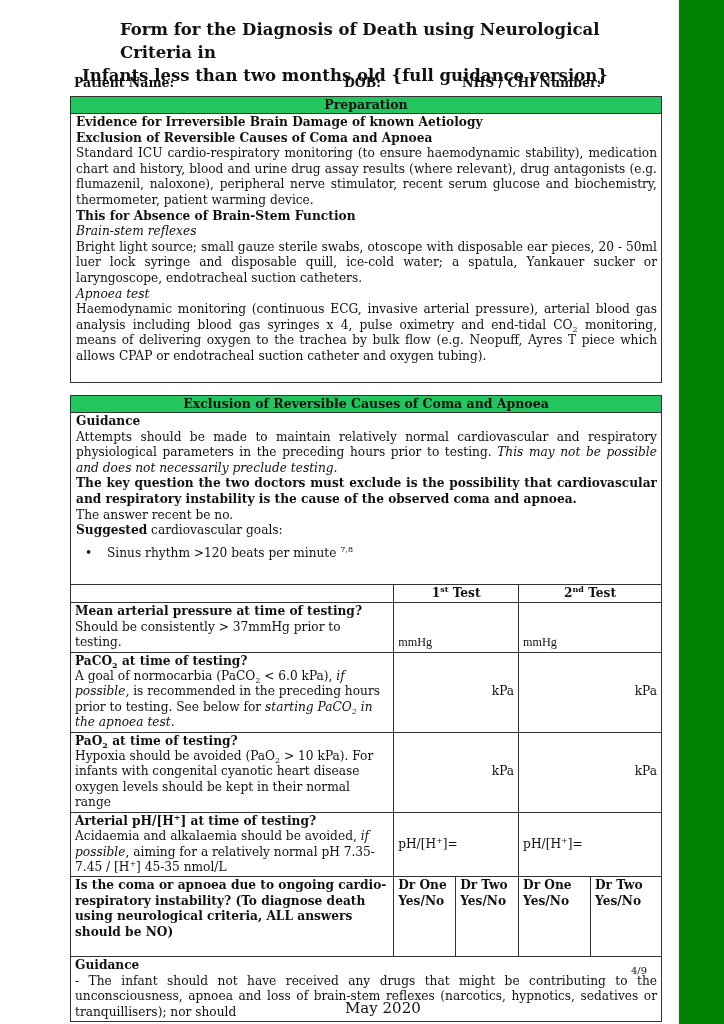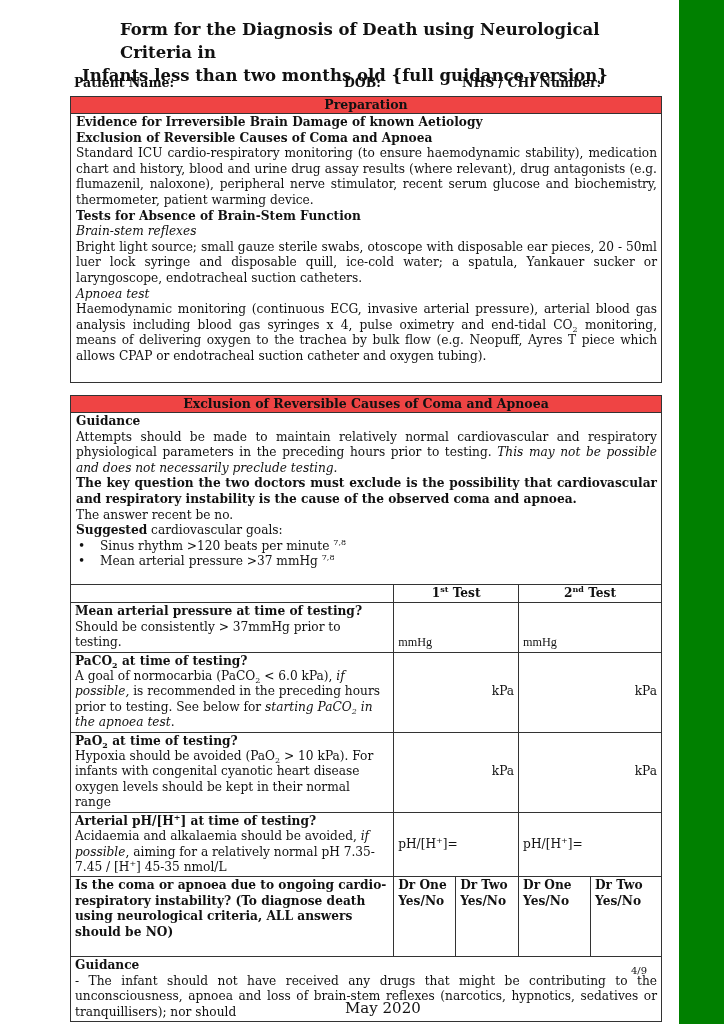--- a/index.html
+++ b/index.html
@@ -13,29 +13,29 @@
     font-family: "DejaVu Serif", serif; font-weight: bold; font-size: 16.5px; line-height: 23px;
   }
   .title .l1 { display: block; padding-left: 38px; }
   .patient-row {
     position: absolute; top: 75px; left: 74px; width: 590px;
     font-weight: bold; font-size: 12.5px;
   }
   .patient-row span { position: absolute; top: 0; white-space: nowrap; }
   .frame { position: absolute; left: 70px; width: 592px; border: 1px solid #333; box-sizing: border-box; }
   .sec-head {
-    background: #ef4444; color: #111; text-align: center; font-weight: bold;
+    background: #22c55e; color: #111; text-align: center; font-weight: bold;
     font-size: 12.5px; height: 16px; line-height: 16px; border-bottom: 1px solid #333;
   }
   .sec-body { padding: 1px 4px 0 5px; font-size: 12.2px; line-height: 15.6px; }
   .sec-body p { margin: 0; text-align: justify; }
   .b { font-weight: bold; }
   .i { font-style: italic; }
   sub, sup { font-size: 8px; line-height: 0; }
-  ul.goals { margin: 0; padding-left: 0; list-style: none; }
+  ul.goals { margin: 7px; padding-left: 0; list-style: none; }
   ul.goals li { position: relative; padding-left: 24px; }
   ul.goals li::before { content: "\2022"; position: absolute; left: 2px; }
   table.tests {
     position: absolute; left: 70px; top: 584px; width: 592px; border-collapse: collapse;
     font-size: 12.2px; line-height: 15.4px;
   }
   table.tests td { border: 1px solid #333; vertical-align: top; padding: 1px 4px; }
   table.tests td.hdr { text-align: center; font-weight: bold; vertical-align: middle; }
   .unit-bottom { vertical-align: bottom !important; font-family: Liberation Serif, serif; }
   .unit-right { text-align: right; vertical-align: middle !important; }
@@ -58,39 +58,38 @@
   <span style="left:270px">DOB:</span>
   <span style="left:388px">NHS / CHI Number:</span>
 </div>
 
 <div class="frame" style="top:96px;height:287px;">
   <div class="sec-head">Preparation</div>
   <div class="sec-body">
     <p class="b">Evidence for Irreversible Brain Damage of known Aetiology</p>
     <p class="b">Exclusion of Reversible Causes of Coma and Apnoea</p>
     <p>Standard ICU cardio-respiratory monitoring (to ensure haemodynamic stability), medication chart and history, blood and urine drug assay results (where relevant), drug antagonists (e.g. flumazenil, naloxone), peripheral nerve stimulator, recent serum glucose and biochemistry, thermometer, patient warming device.</p>
-    <p class="b">Tests for Absence of Brain-Stem Function</p>
+    <p class="b">This for Absence of Brain-Stem Function</p>
     <p class="i">Brain-stem reflexes</p>
     <p>Bright light source; small gauze sterile swabs, otoscope with disposable ear pieces, 20 - 50ml luer lock syringe and disposable quill, ice-cold water; a spatula, Yankauer sucker or laryngoscope, endotracheal suction catheters.</p>
     <p class="i">Apnoea test</p>
     <p><span>Haemodynamic monitoring (continuous ECG, invasive arterial pressure), arterial blood gas analysis including blood gas syringes x 4, pulse oximetry and end-tidal CO</span><sub>2</sub><span> monitoring, means of delivering oxygen to the trachea by bulk flow (e.g. Neopuff, Ayres T piece which allows CPAP or endotracheal suction catheter and oxygen tubing).</span></p>
   </div>
 </div>
 
 <div class="frame" style="top:395px;height:190px;">
   <div class="sec-head">Exclusion of Reversible Causes of Coma and Apnoea</div>
   <div class="sec-body">
     <p class="b">Guidance</p>
     <p><span>Attempts should be made to maintain relatively normal cardiovascular and respiratory physiological parameters in the preceding hours prior to testing. </span><span class="i">This may not be possible and does not necessarily preclude testing.</span></p>
     <p class="b">The key question the two doctors must exclude is the possibility that cardiovascular and respiratory instability is the cause of the observed coma and apnoea.</p>
     <p>The answer recent be no.</p>
     <p><span class="b">Suggested</span><span> cardiovascular goals:</span></p>
     <ul class="goals">
       <li><span>Sinus rhythm &gt;120 beats per minute </span><sup>7,8</sup></li>
-      <li><span>Mean arterial pressure &gt;37 mmHg </span><sup>7,8</sup></li>
     </ul>
   </div>
 </div>
 
 <table class="tests">
   <colgroup>
     <col style="width:324px">
       <col style="width:62px">
       <col style="width:63px">
       <col style="width:72px">

